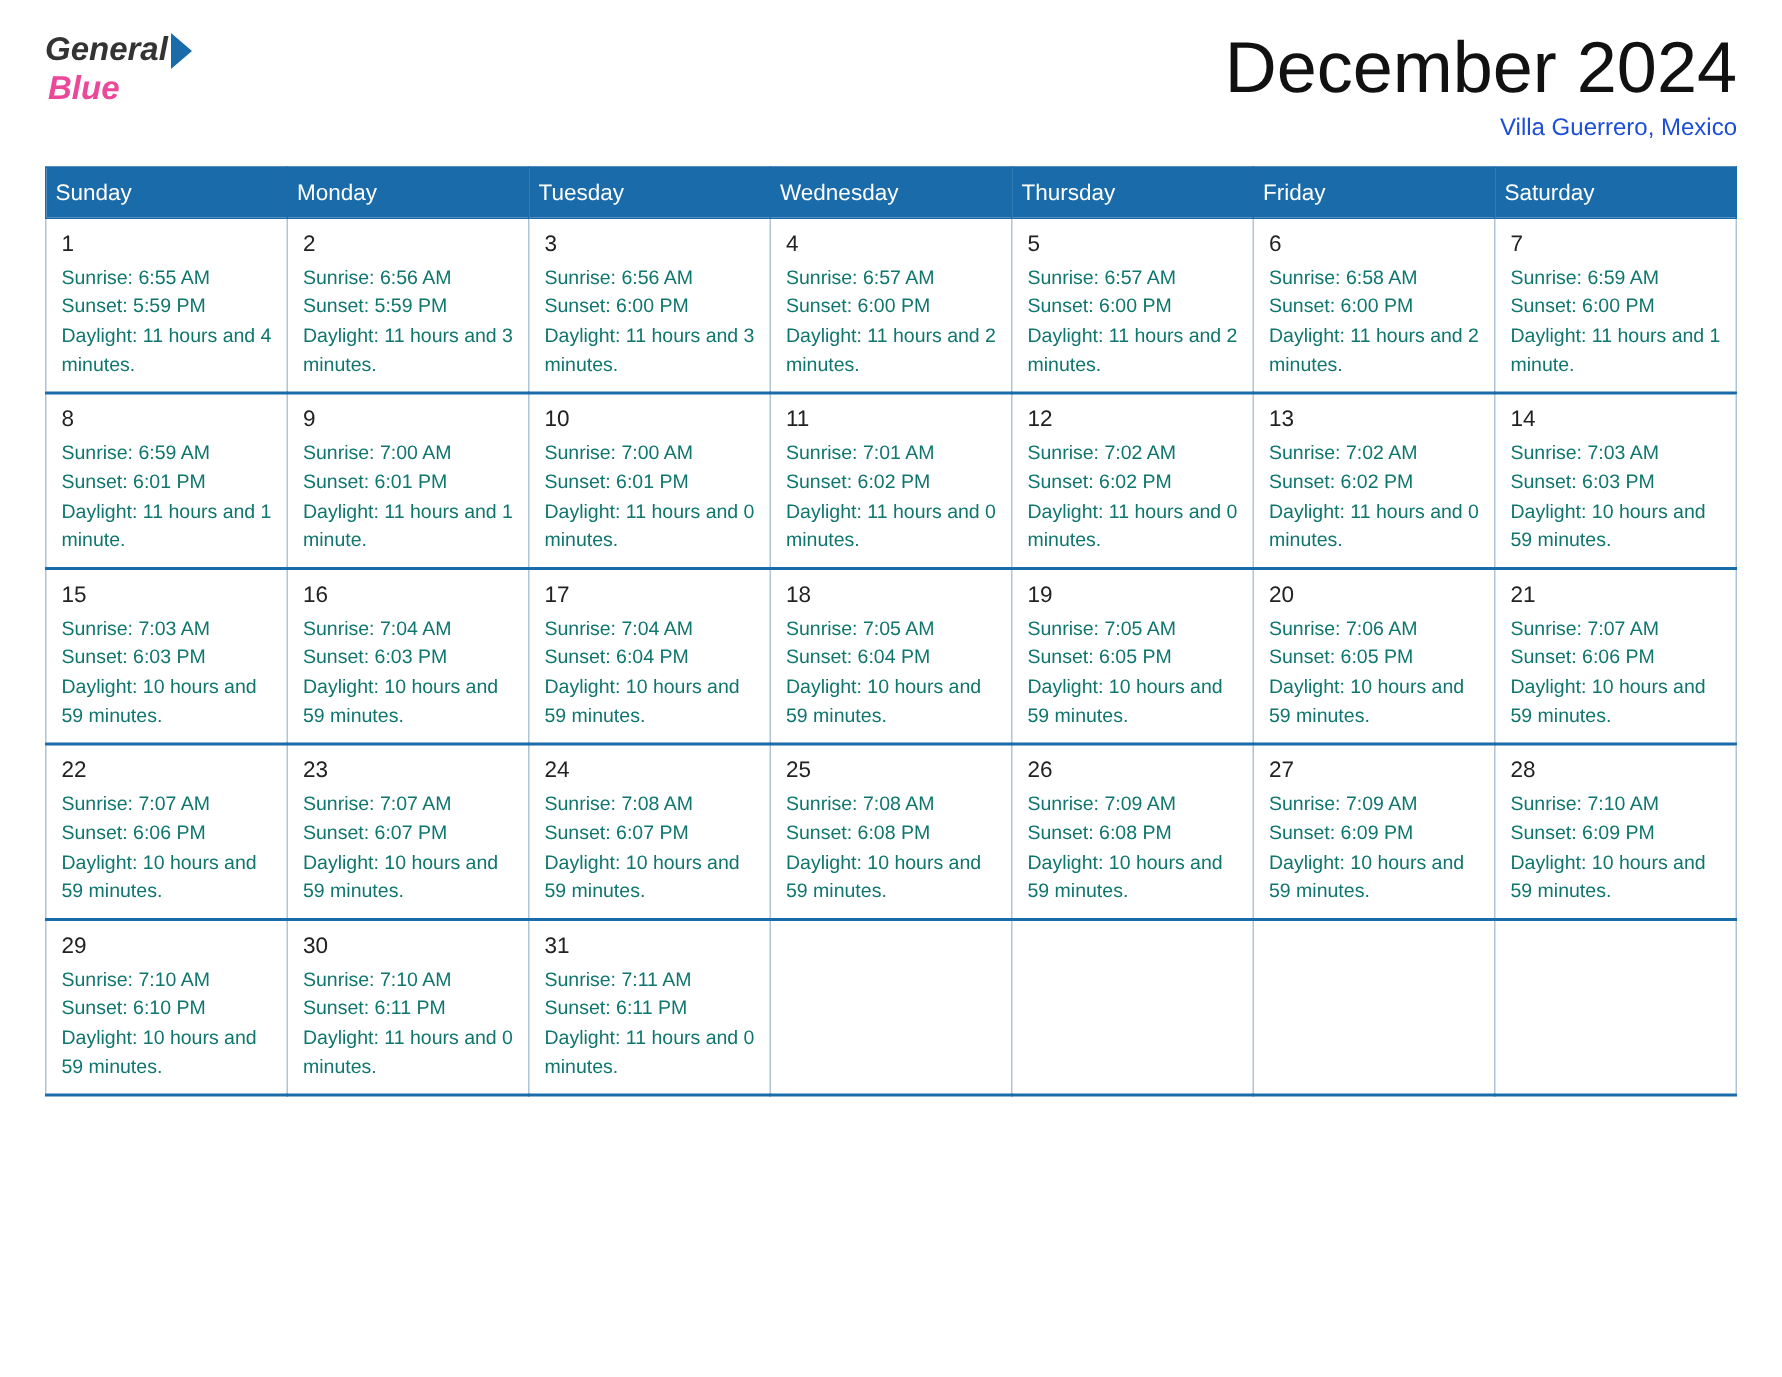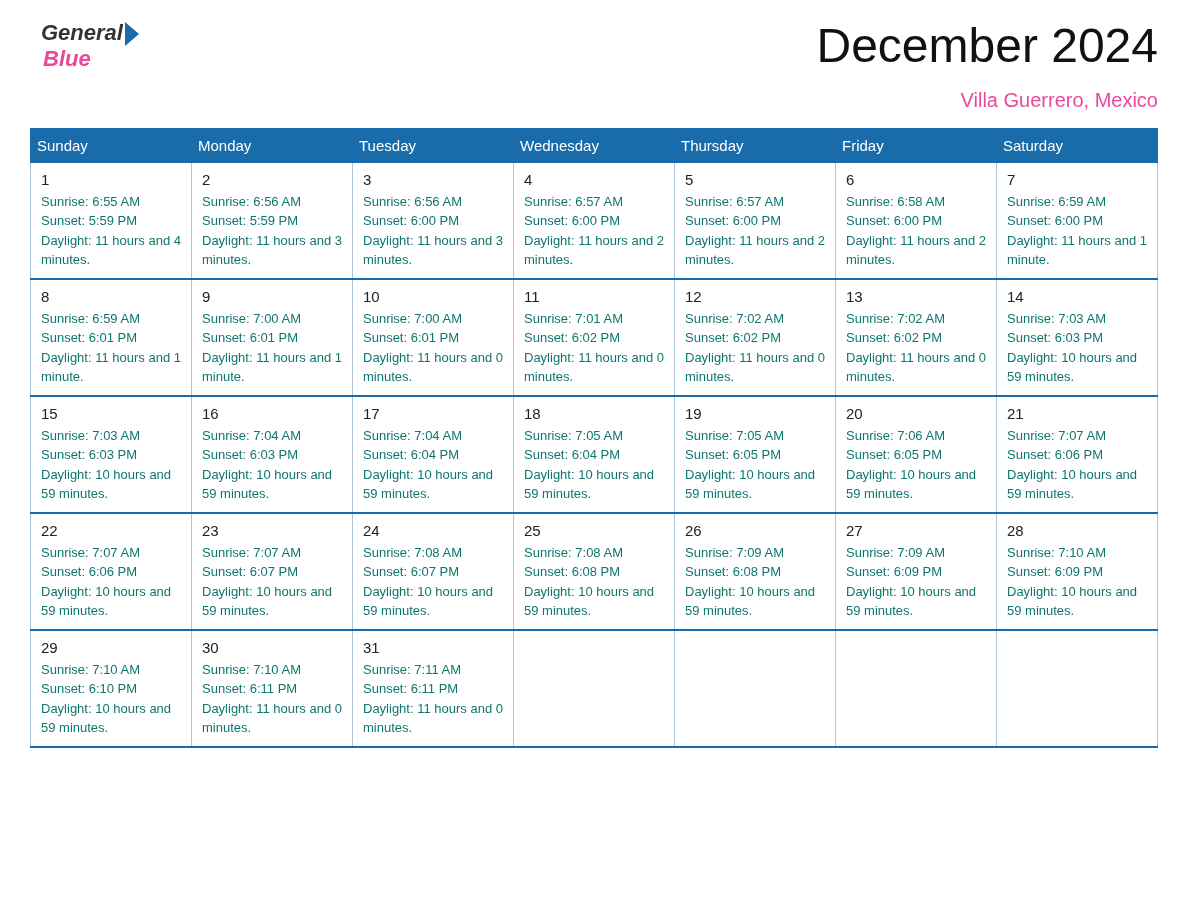--- a/index.html
+++ b/index.html
@@ -35,40 +35,39 @@
       font-size: 22px;
       font-weight: bold;
       color: #ec4899;
       font-style: italic;
       margin-left: 2px;
     }
     .logo-wrapper {
       display: flex;
       flex-direction: column;
       align-items: flex-start;
-      margin-left: 11px;
     }
     .logo-top-row {
       display: flex;
       align-items: center;
     }
     .title-block {
       text-align: right;
     }
     .month-title {
       font-size: 48px;
       font-weight: normal;
       color: #111;
       line-height: 1.1;
       margin-left: 24px;
     }
     .location-subtitle {
-      font-size: 20px;
-      color: #ec4899;
-      margin-top: 16px;
+      font-size: 16px;
+      color: #1d4ed8;
+      margin-top: 4px;
     }
     table {
       width: 100%;
       border-collapse: collapse;
       border: 1px solid #1a6baa;
     }
     thead tr th {
       background-color: #1a6baa;
       color: #ffffff;
       font-size: 15px;

